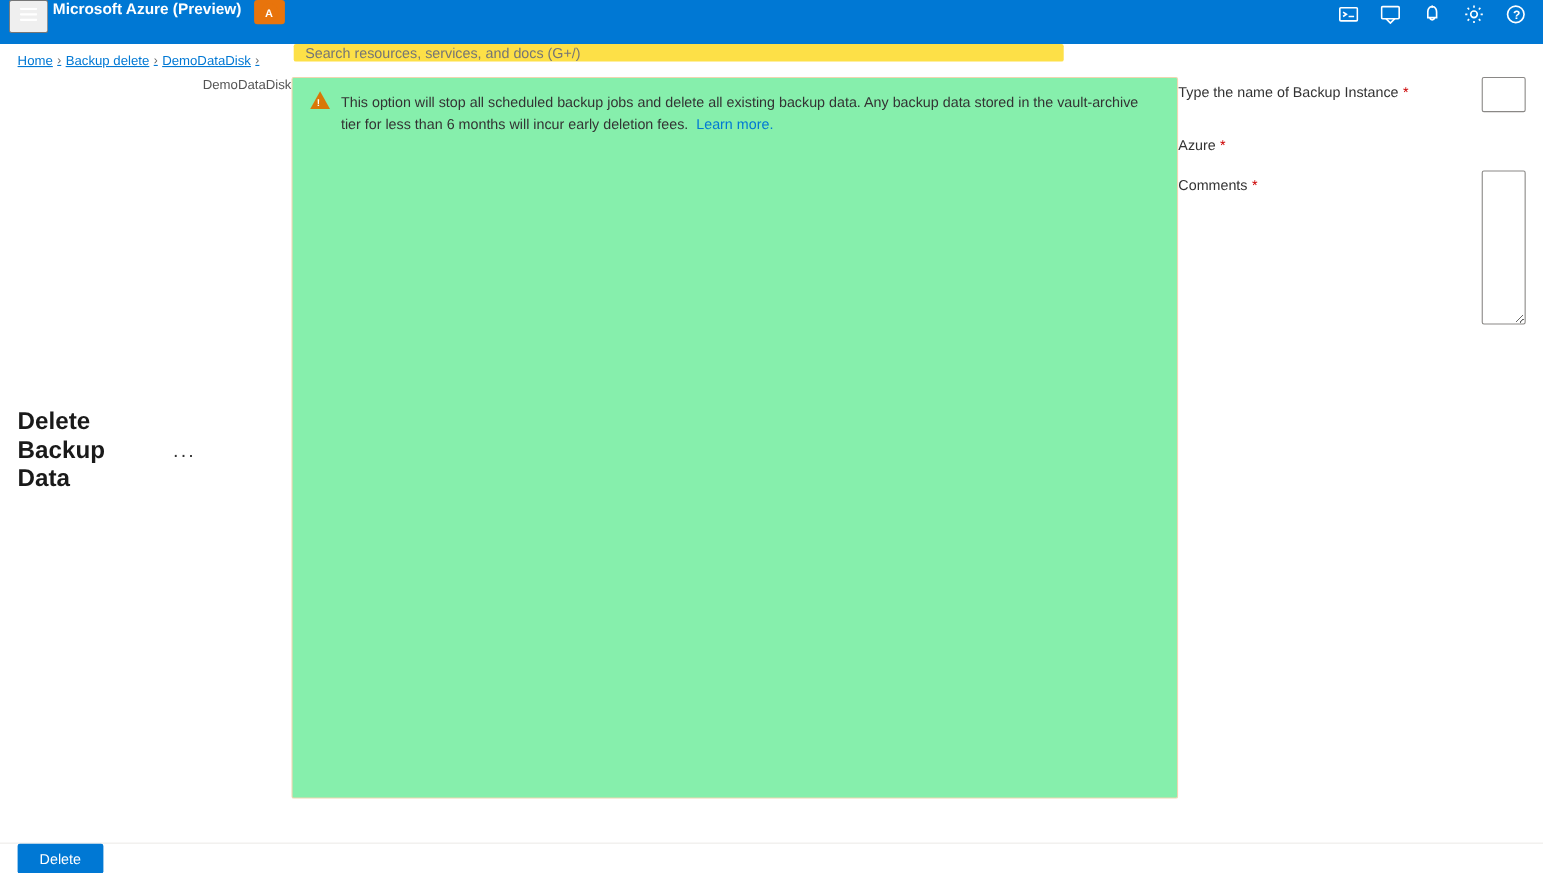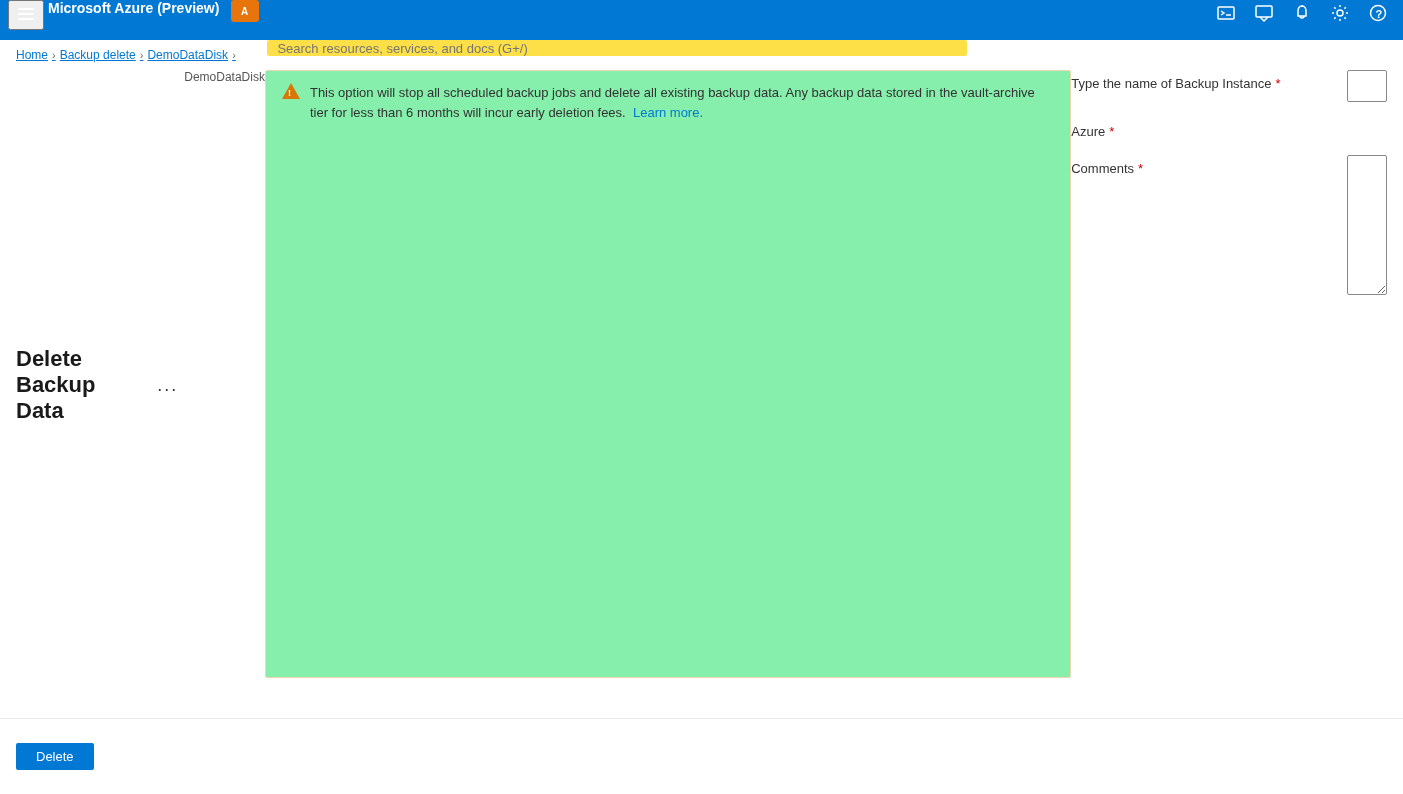--- a/index.html
+++ b/index.html
@@ -221,21 +221,21 @@
       font-size: 13px;
       font-family: inherit;
       outline: none;
       color: #333;
       resize: vertical;
     }
 
     
     .bottom-bar {
       border-top: 1px solid #edebe9;
-      padding: 24px 16px;
+      padding: 0 16px;
       background: #fff;
       flex-shrink: 0;
     }
     .delete-btn {
       background: #0078d4;
       color: #fff;
       border: none;
       border-radius: 2px;
       padding: 6px 20px;
       font-size: 13px;

